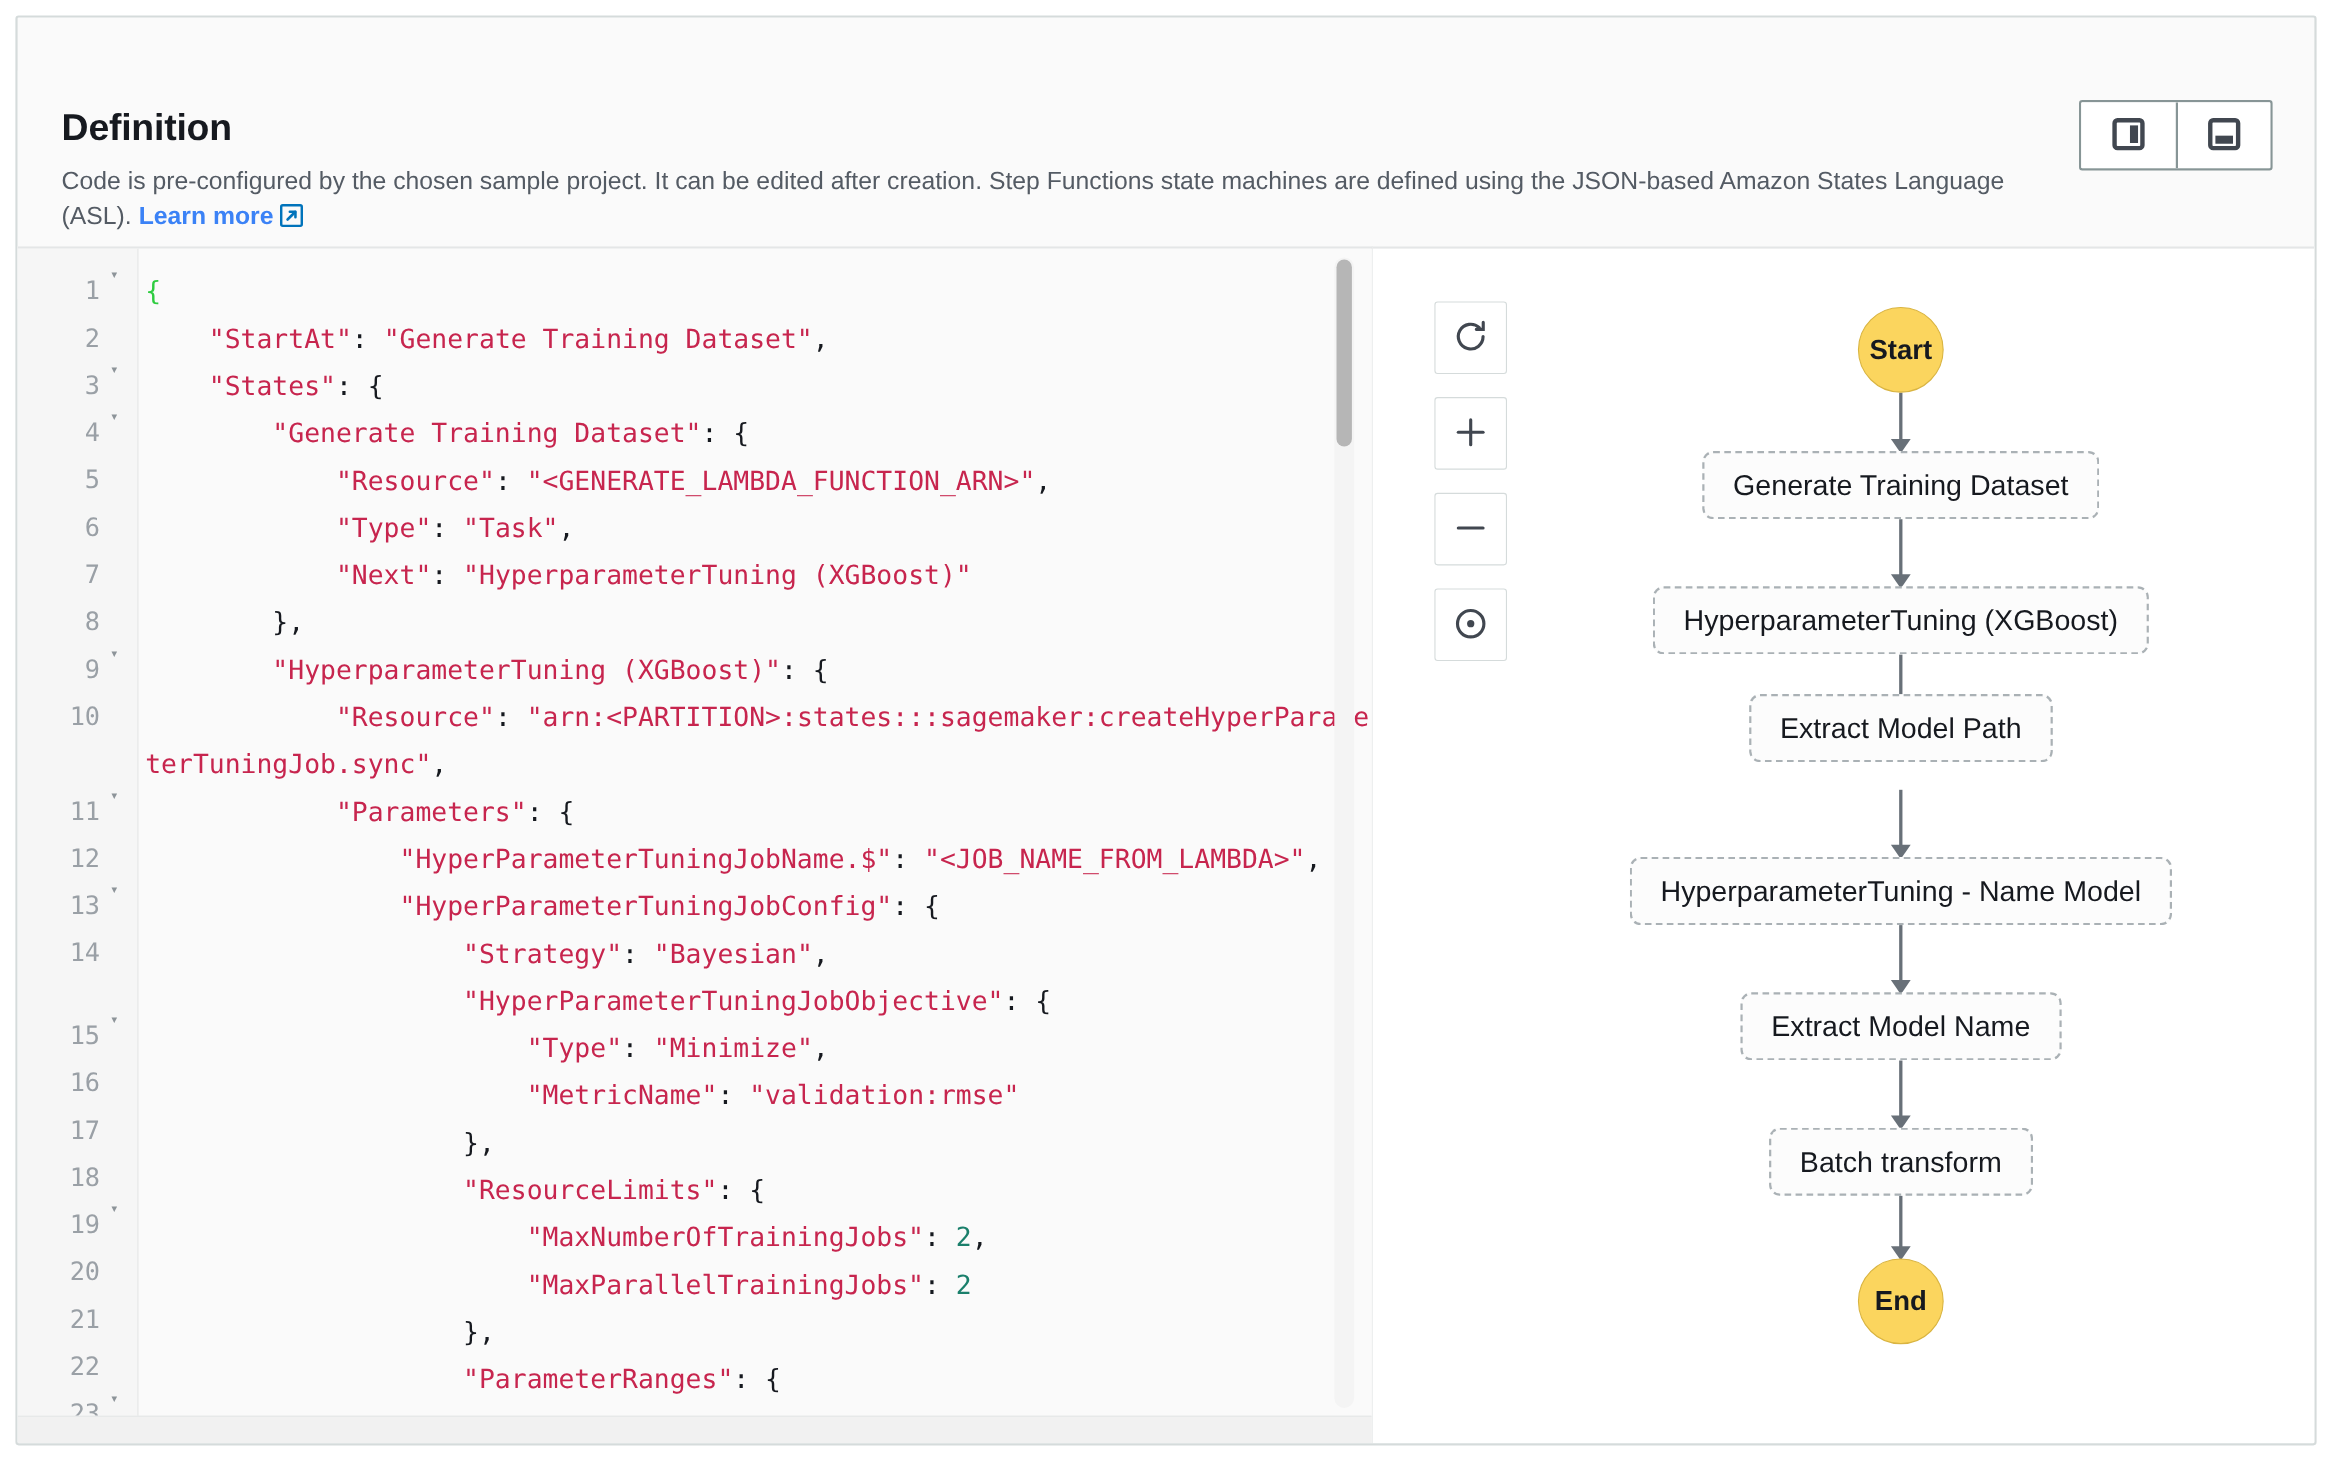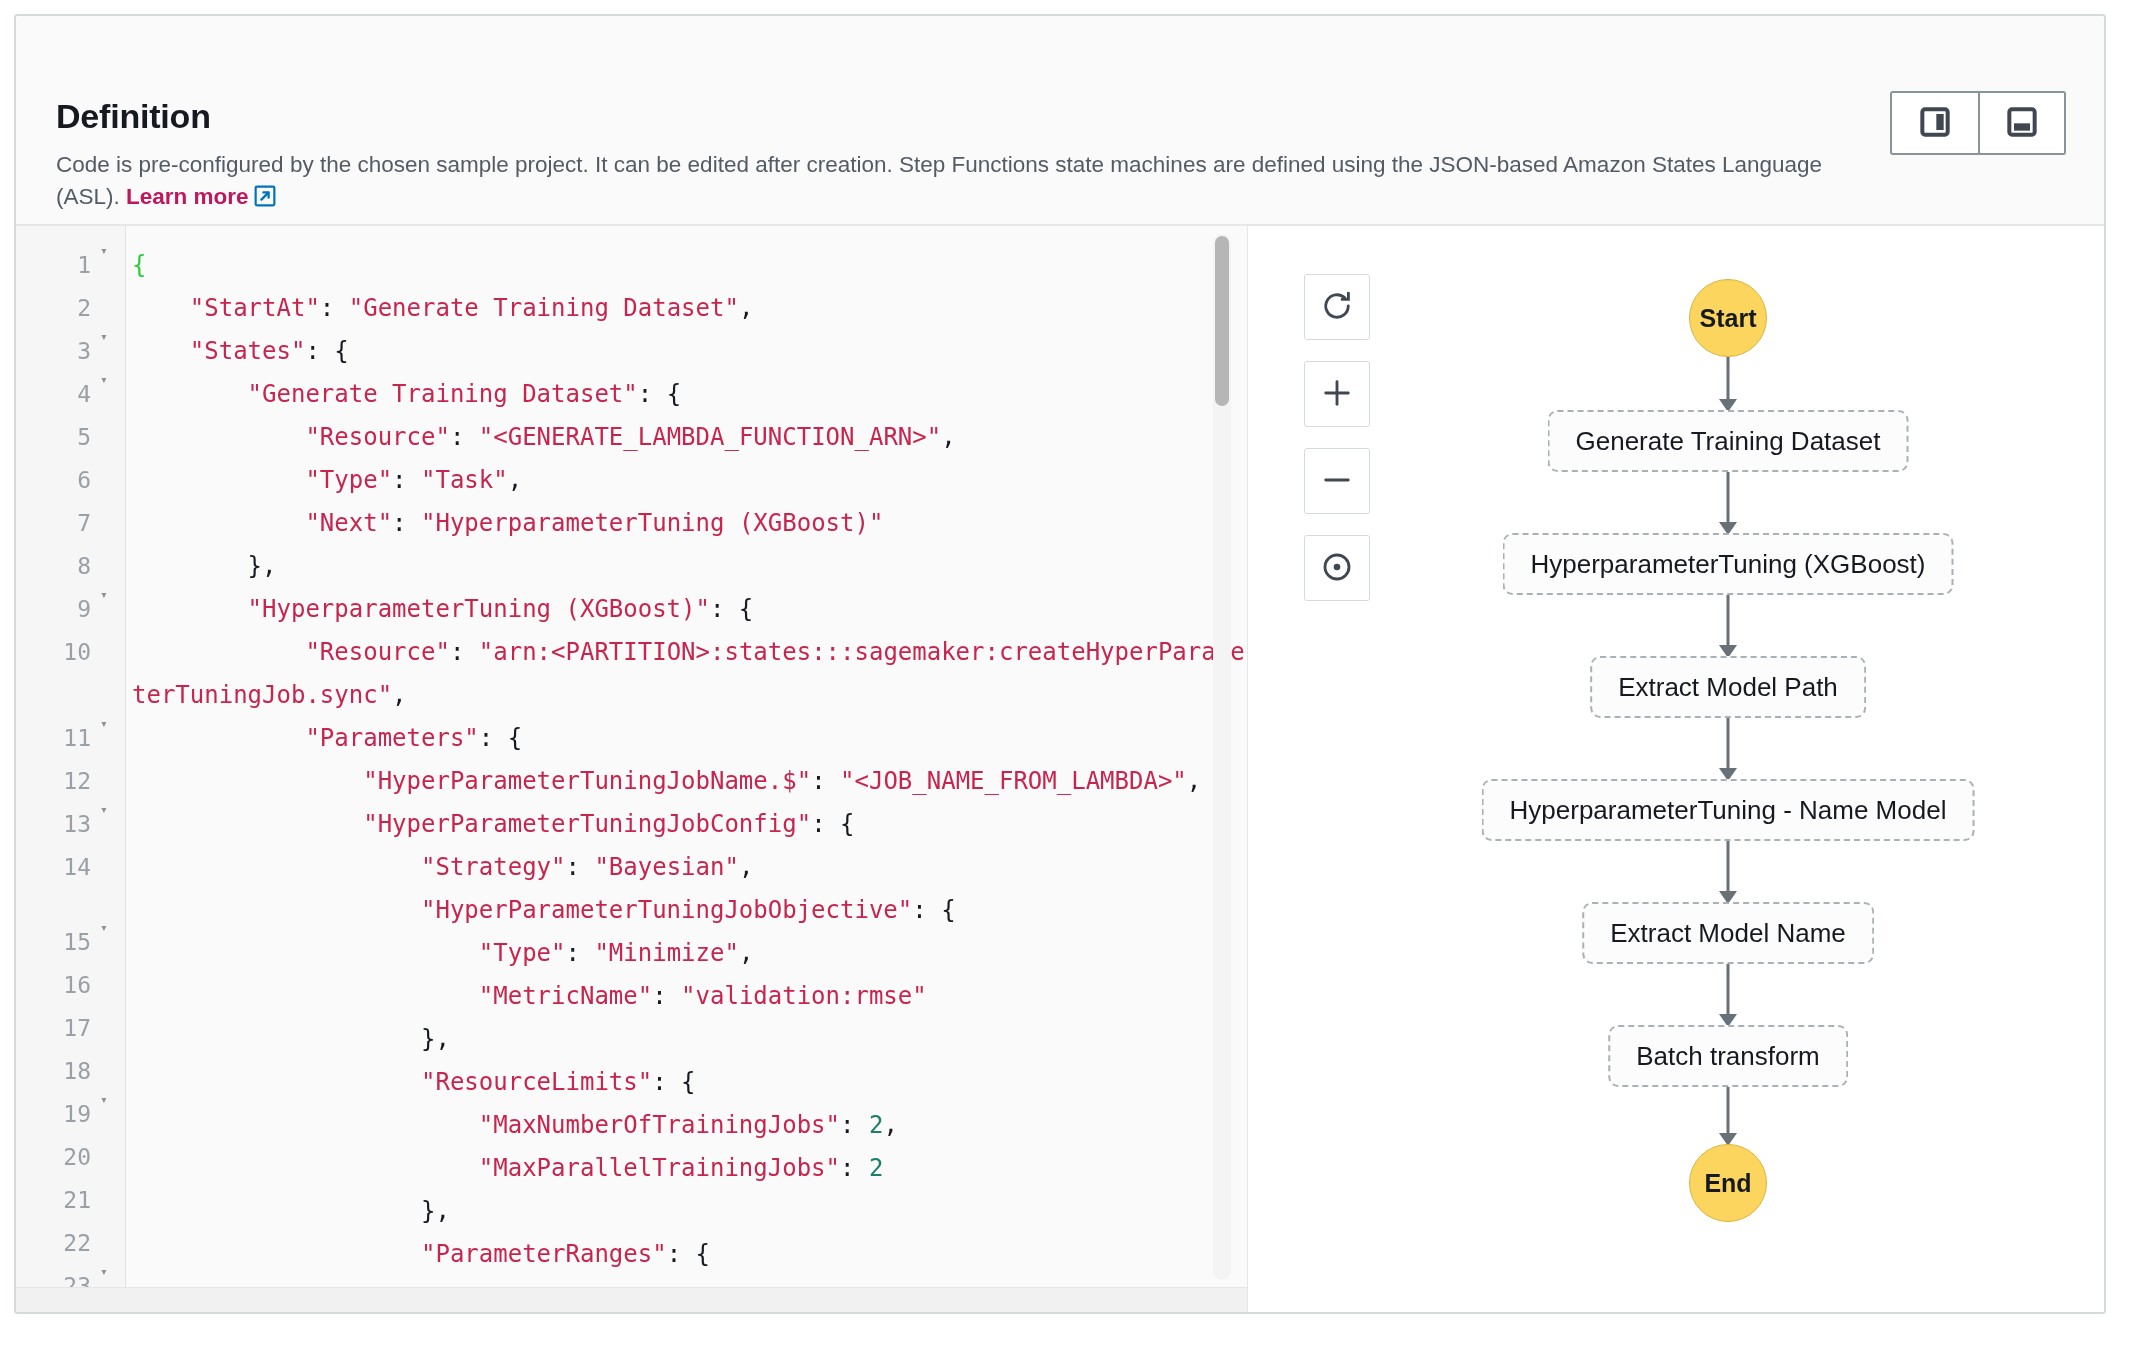--- a/index.html
+++ b/index.html
@@ -48,21 +48,21 @@
     line-height: 1.1;
   }
   .page-desc {
     font-size: 22.5px;
     color: #545b64;
     line-height: 1.42;
     max-width: 1790px;
     margin: 0;
   }
   .learn-more {
-    color: #be185d;
+    color: #3b82f6;
     font-weight: bold;
     text-decoration: none;
     white-space: nowrap;
   }
   .ext-icon {
     display: inline-block;
     vertical-align: -3px;
     margin-left: 5px;
   }
 
@@ -500,21 +500,21 @@
             <div class="garrow" style="left: 480px; top: 907px;"></div>
             <div class="gnode terminal" style="left: 480px; top: 53px; text-align: center;">
               <span>Start</span>
             </div>
             <div class="gnode task" style="left: 480px; top: 184px;">
               <span>Generate Training Dataset</span>
             </div>
             <div class="gnode task" style="left: 480px; top: 307px;">
               <span>HyperparameterTuning (XGBoost)</span>
             </div>
-            <div class="gnode task" style="left: 480px; top: 430px;">
+            <div class="gnode task" style="left: 480px; top: 405px;">
               <span>Extract Model Path</span>
             </div>
             <div class="gnode task" style="left: 480px; top: 553px;">
               <span>HyperparameterTuning - Name Model</span>
             </div>
             <div class="gnode task" style="left: 480px; top: 676px;">
               <span>Extract Model Name</span>
             </div>
             <div class="gnode task" style="left: 480px; top: 799px;">
               <span>Batch transform</span>

